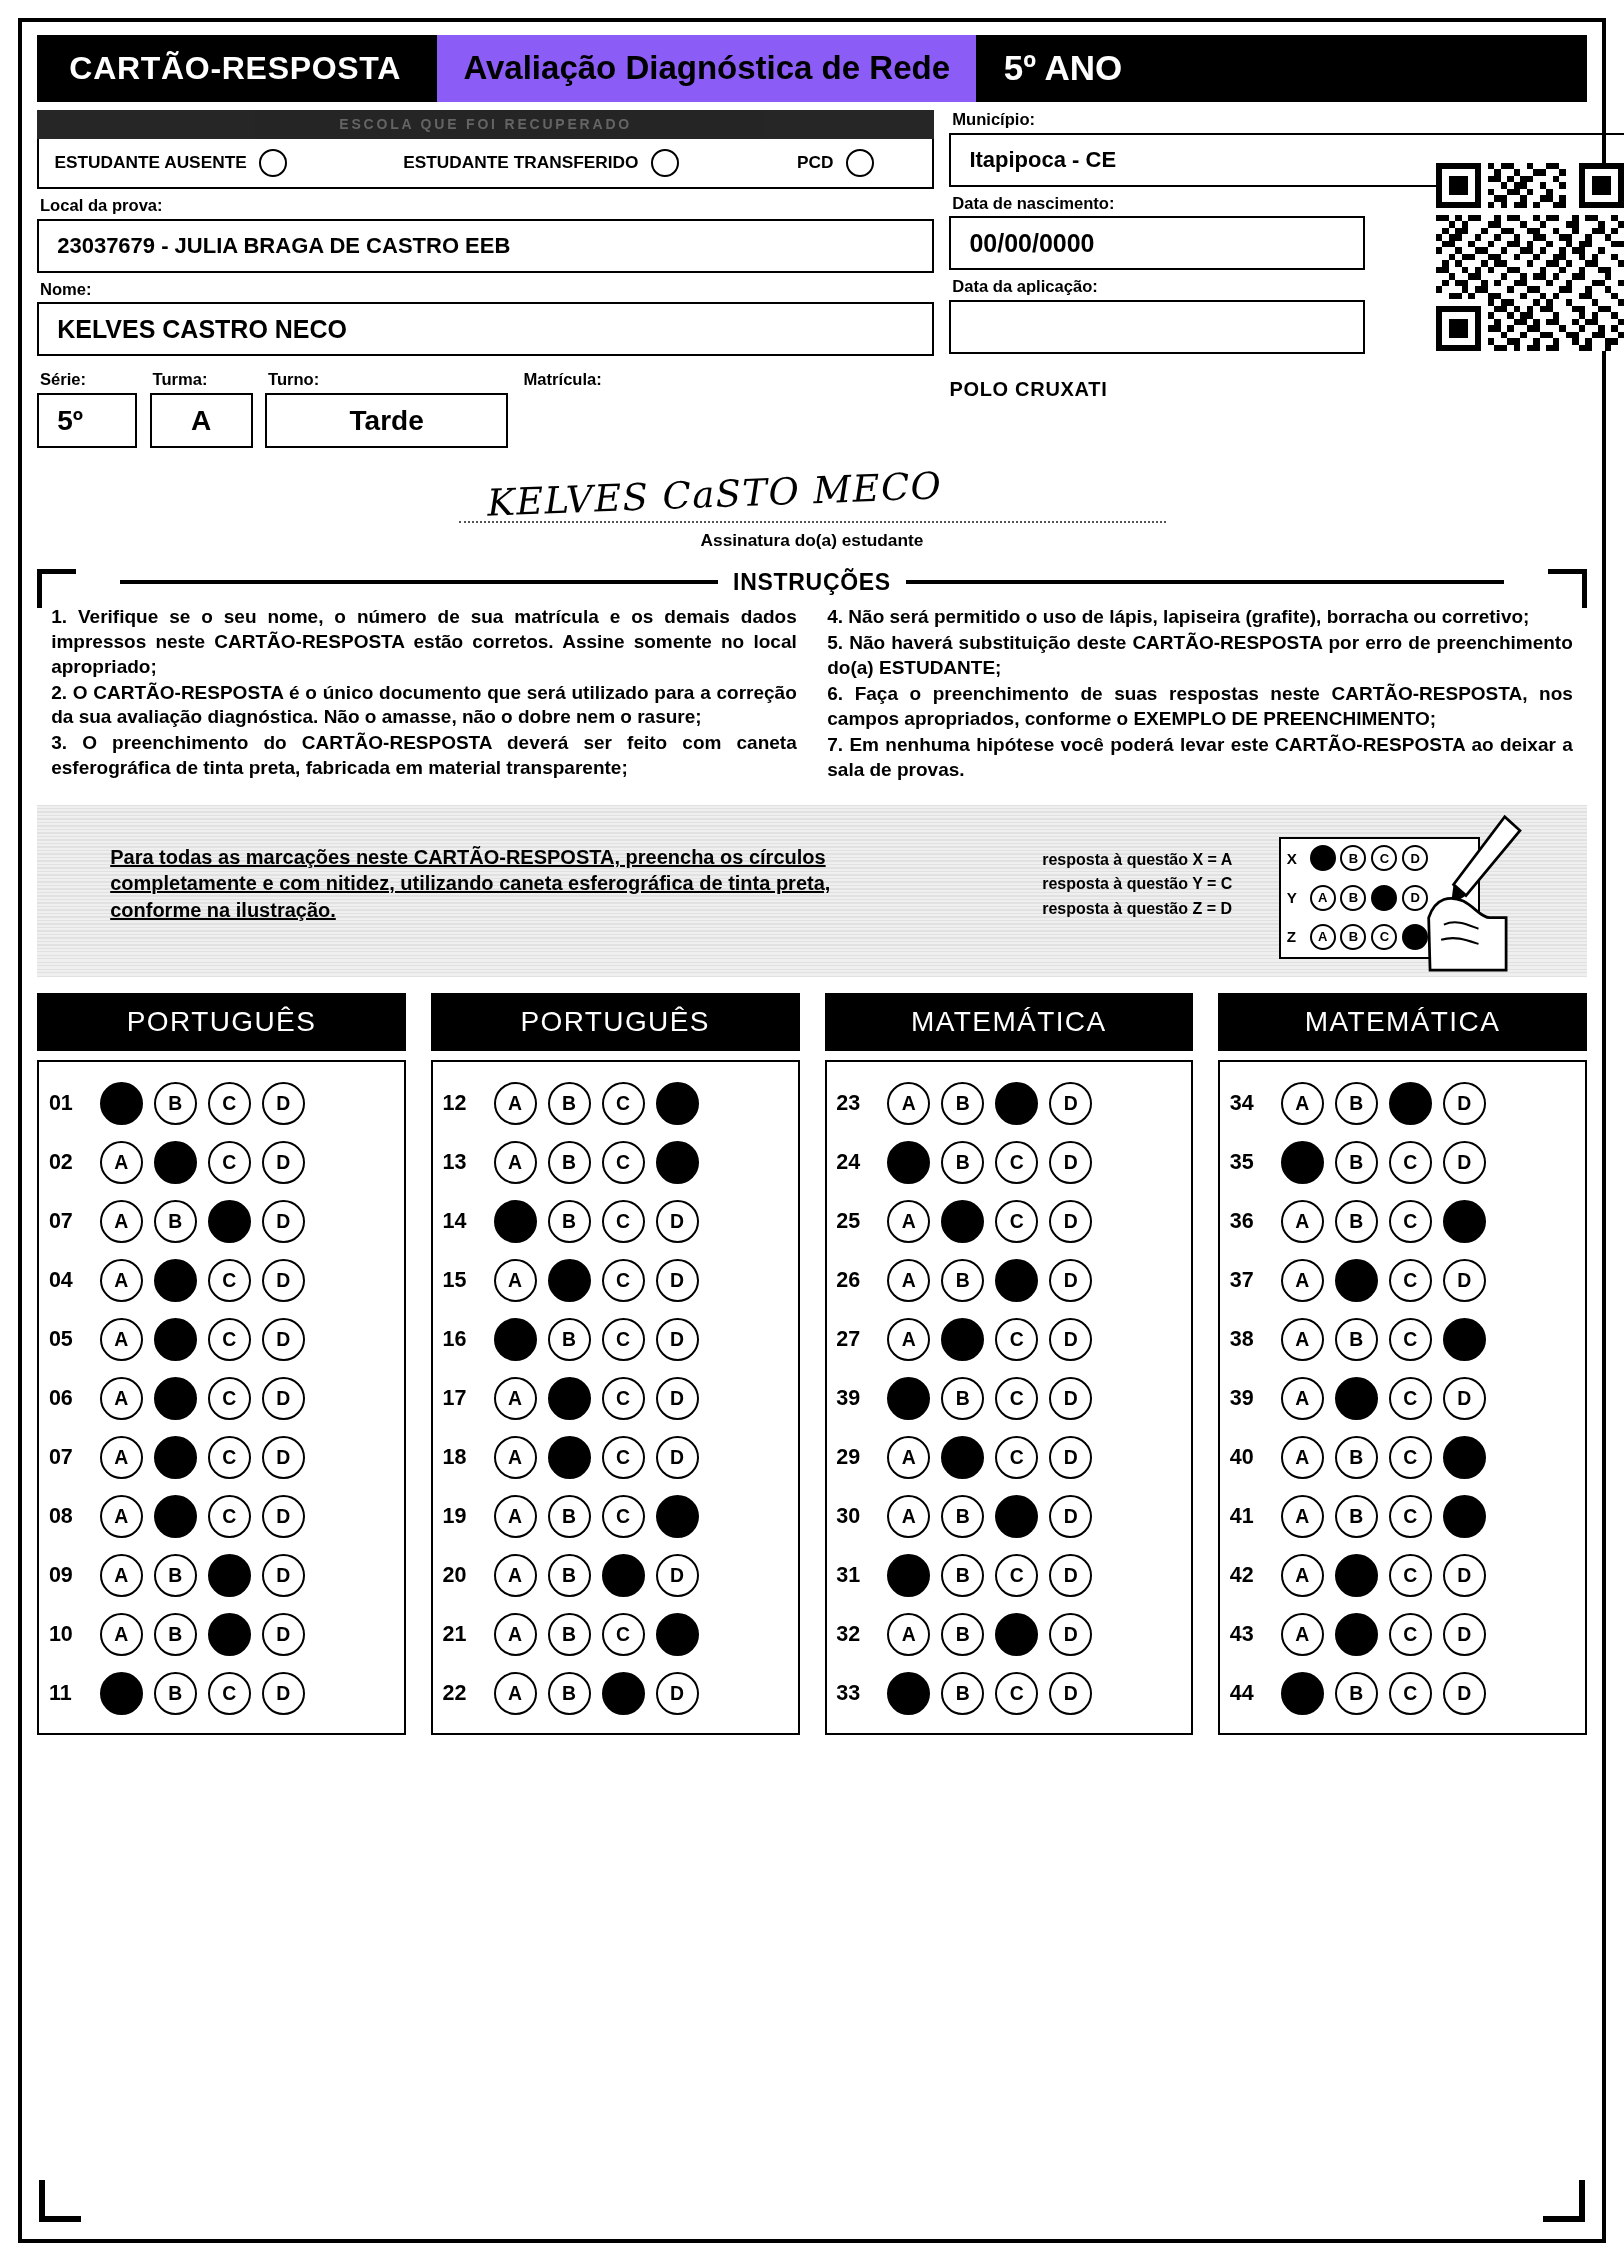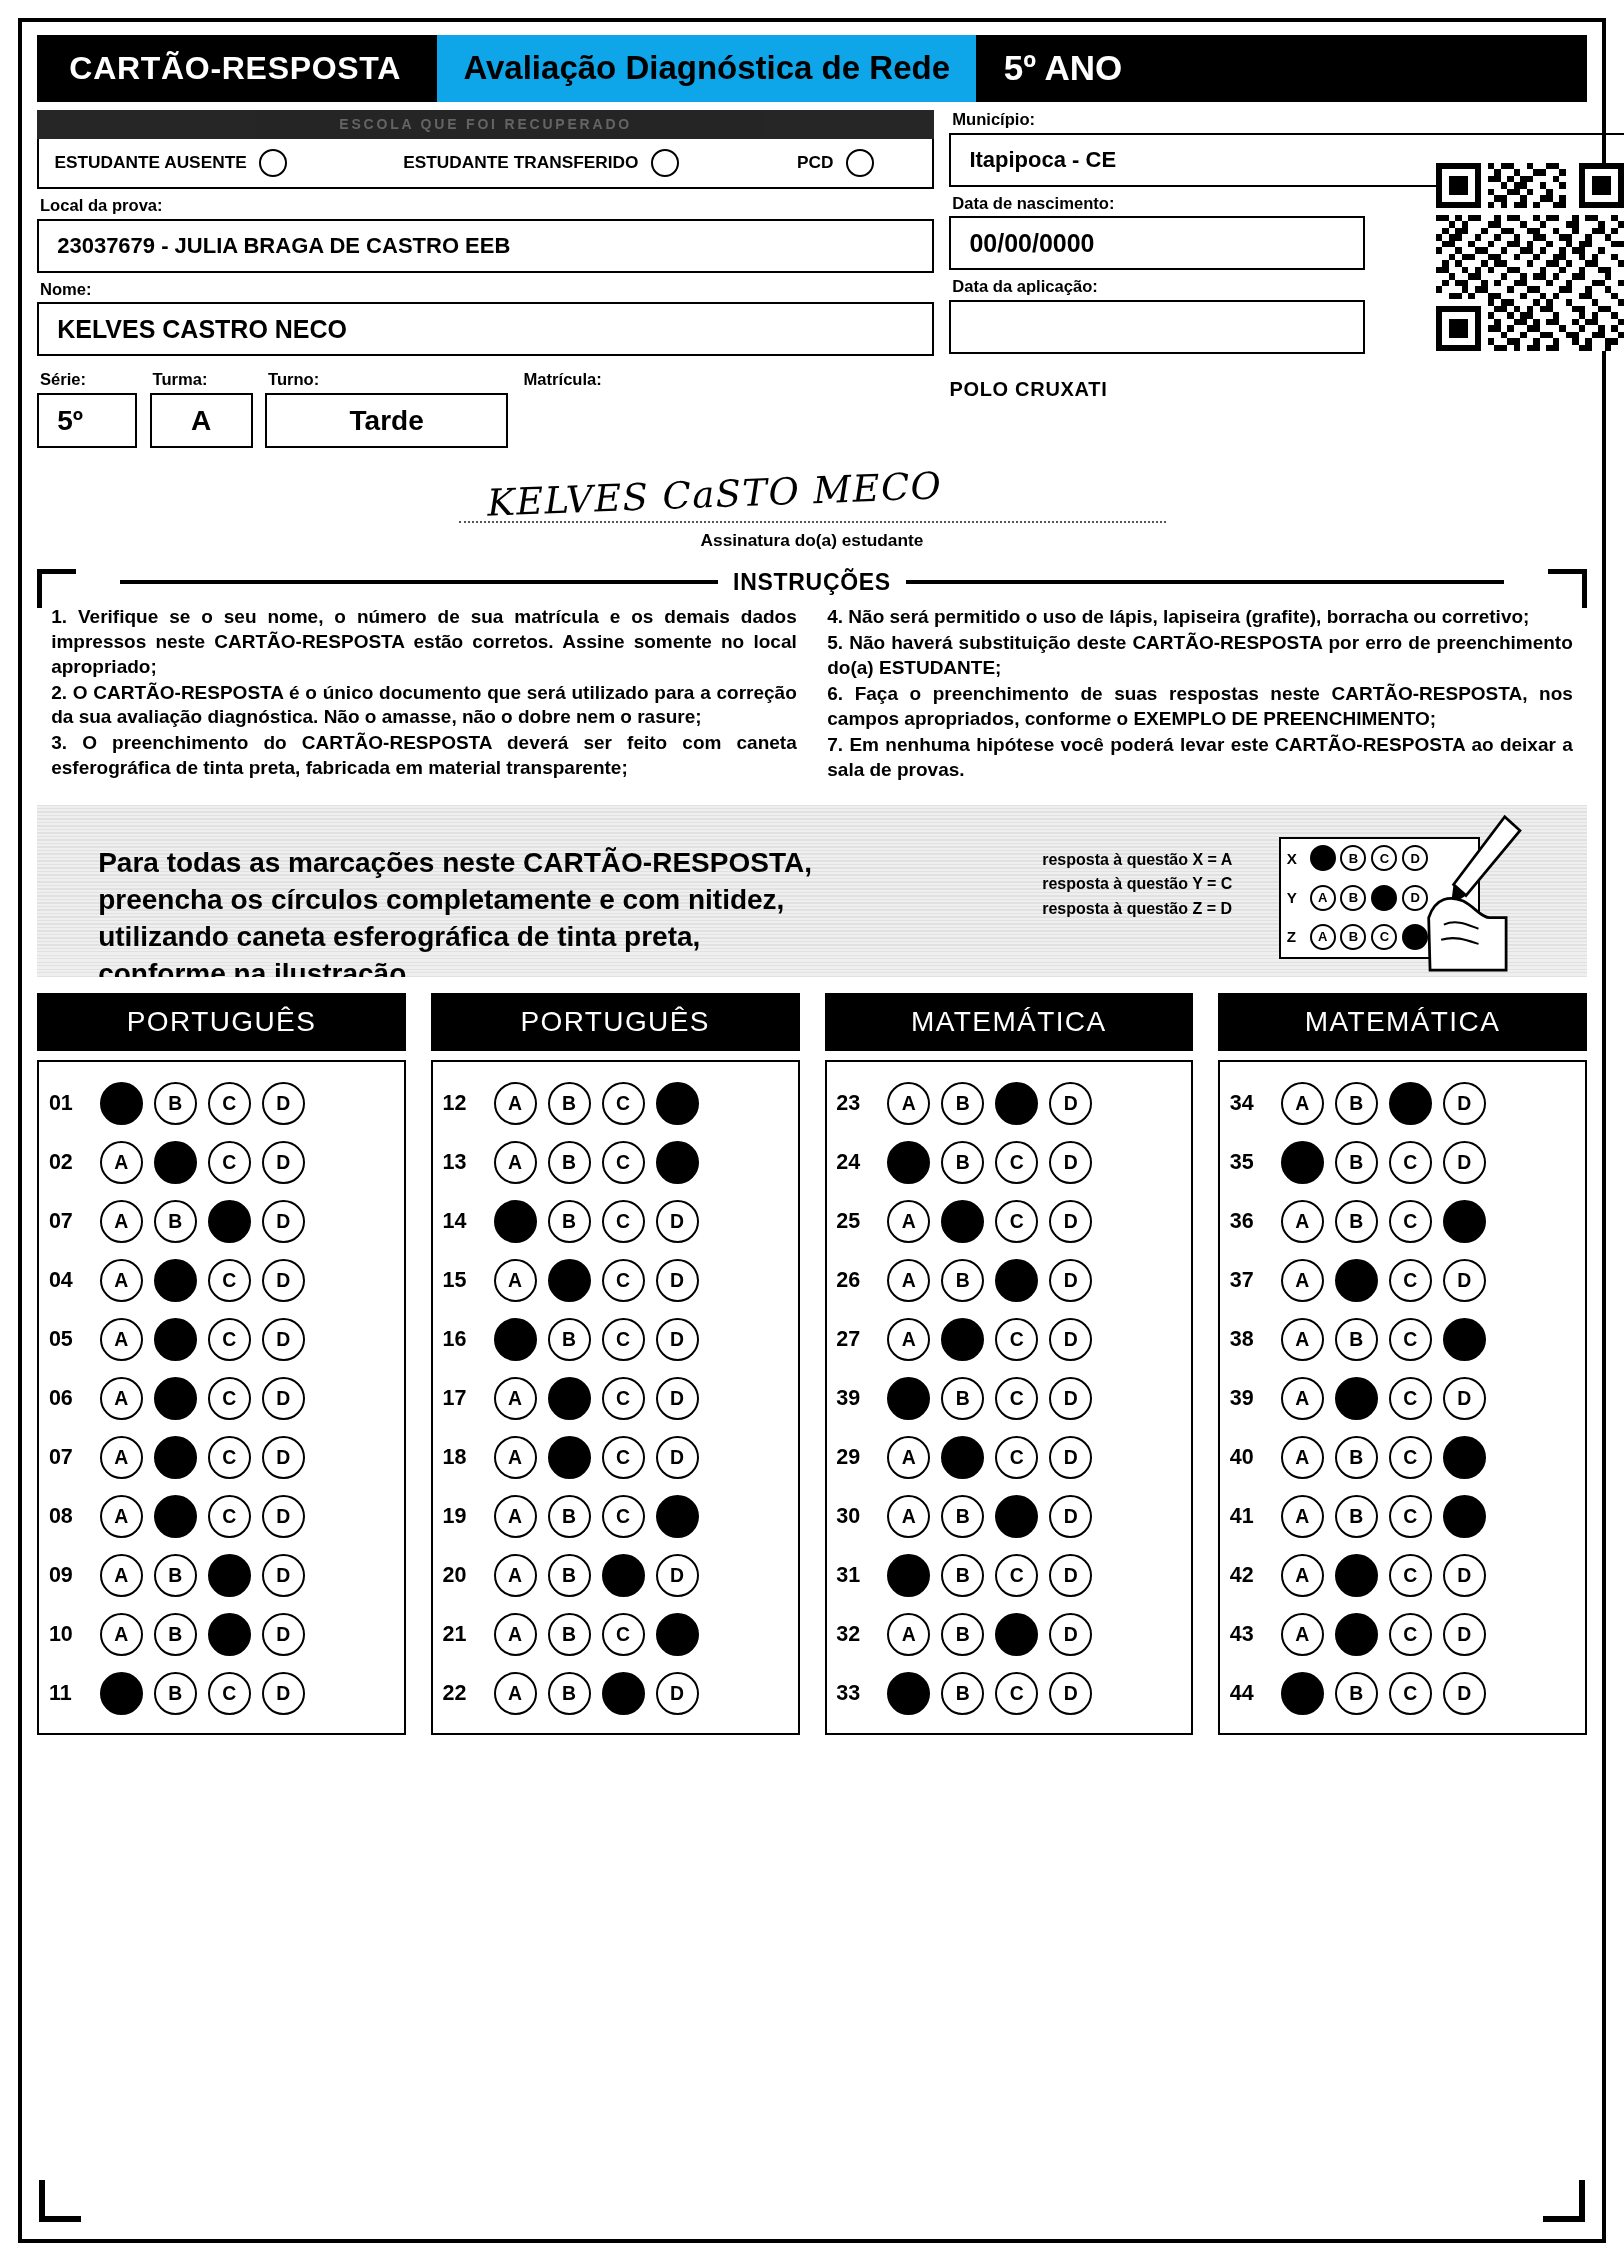--- a/index.html
+++ b/index.html
@@ -24,21 +24,21 @@
 
   
   .hdr { display:flex; align-items:stretch; height:67px; }
   .hdr-left {
     background:#000; color:#fff;
     flex:0 0 396px;
     display:flex; align-items:center; justify-content:center;
   }
   .hdr-left span { font-size:32px; font-weight:bold; letter-spacing:0.7px; }
   .hdr-mid {
-    background:#0ea5e9; color:#000;
+    background:#8b5cf6; color:#000;
     flex:0 0 547px;
     border-left:4.2px solid #000; border-right:4.2px solid #000;
     display:flex; align-items:center; justify-content:center;
   }
   .hdr-mid span { font-size:33px; font-weight:bold; }
   .hdr-right {
     background:#000; color:#fff;
     flex:1 1 auto;
     display:flex; align-items:center; padding-left:23.6px;
   }
@@ -150,22 +150,22 @@
     margin-top:21px;
     height:172px;
     border:0;
     background:
       repeating-linear-gradient(0deg, rgba(0,0,0,0.06) 0 1.4px, rgba(0,0,0,0) 1.4px 3.5px),
       #efefef;
     position:relative;
     overflow:hidden;
   }
   .ex-text {
-    position:absolute; left:61px; top:39px; width:735px;
-    font-size:28px; font-weight:bold; line-height:1.33;
+    position:absolute; left:73px; top:39px; width:735px;
+    font-size:20px; font-weight:bold; line-height:1.33;text-decoration:underline;
   }
   .ex-legend {
     position:absolute; left:1005px; top:43px;
     font-size:16px; font-weight:bold; line-height:1.55;
   }
   .ex-grid {
     position:absolute; left:1242px; top:32px;
     width:201px; height:122px;
     border:2.1px solid #000; background:#fff;
   }

